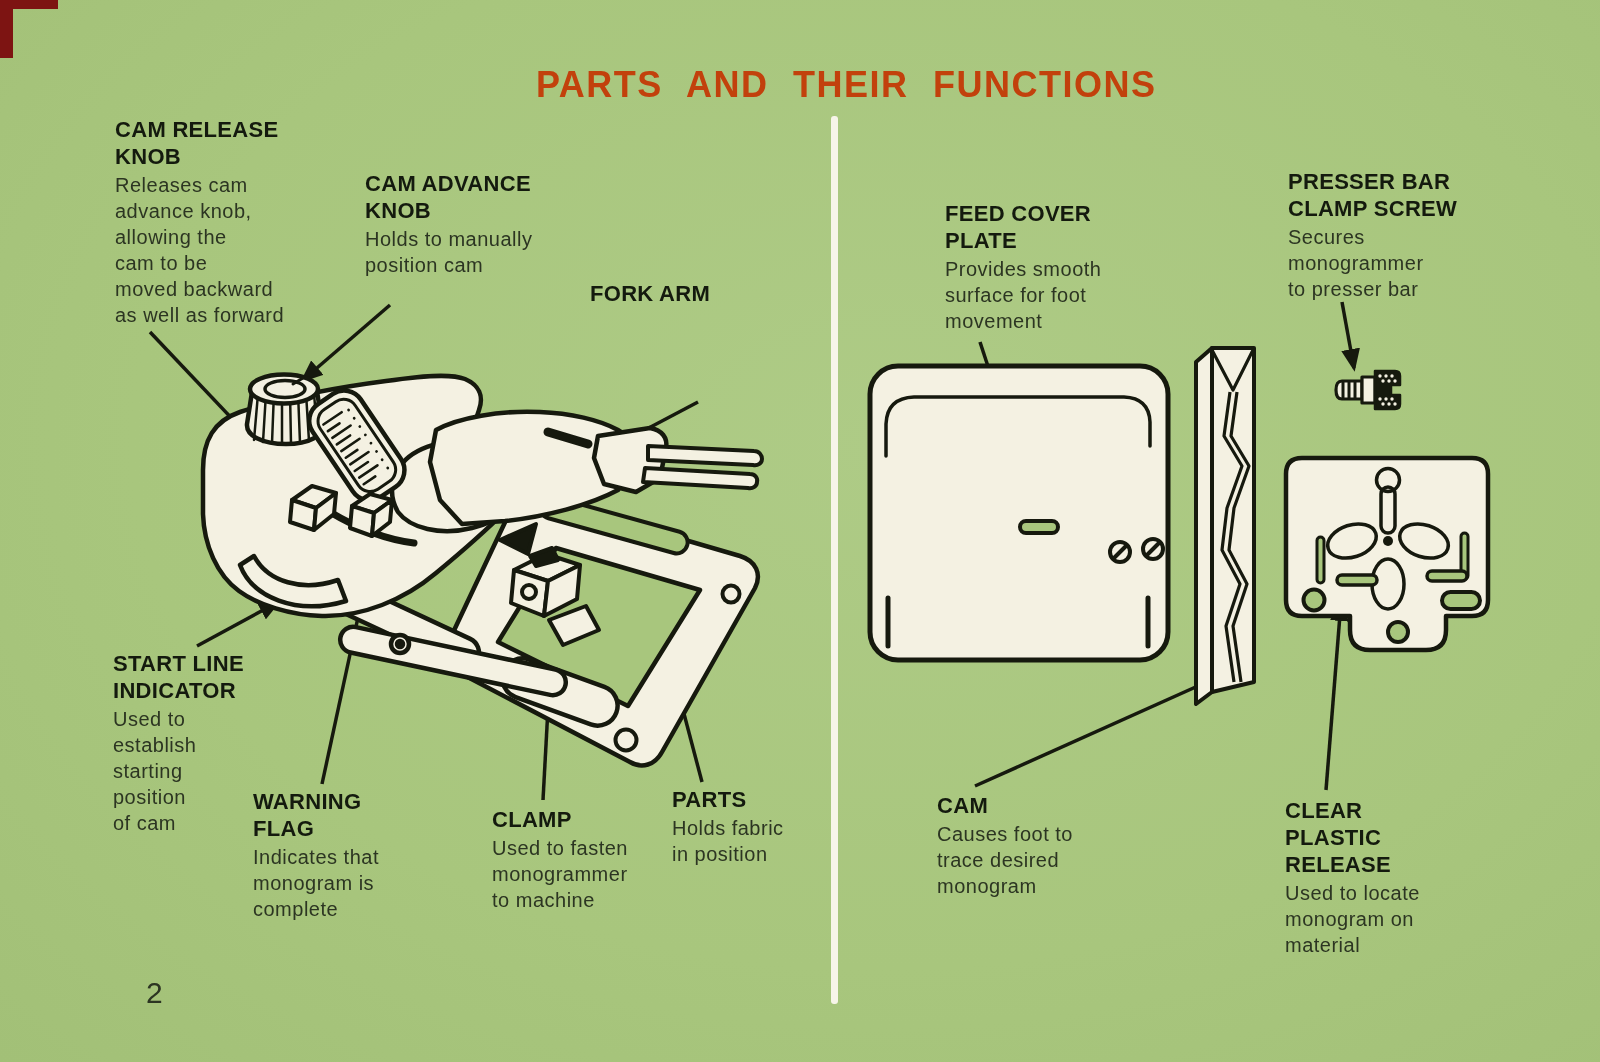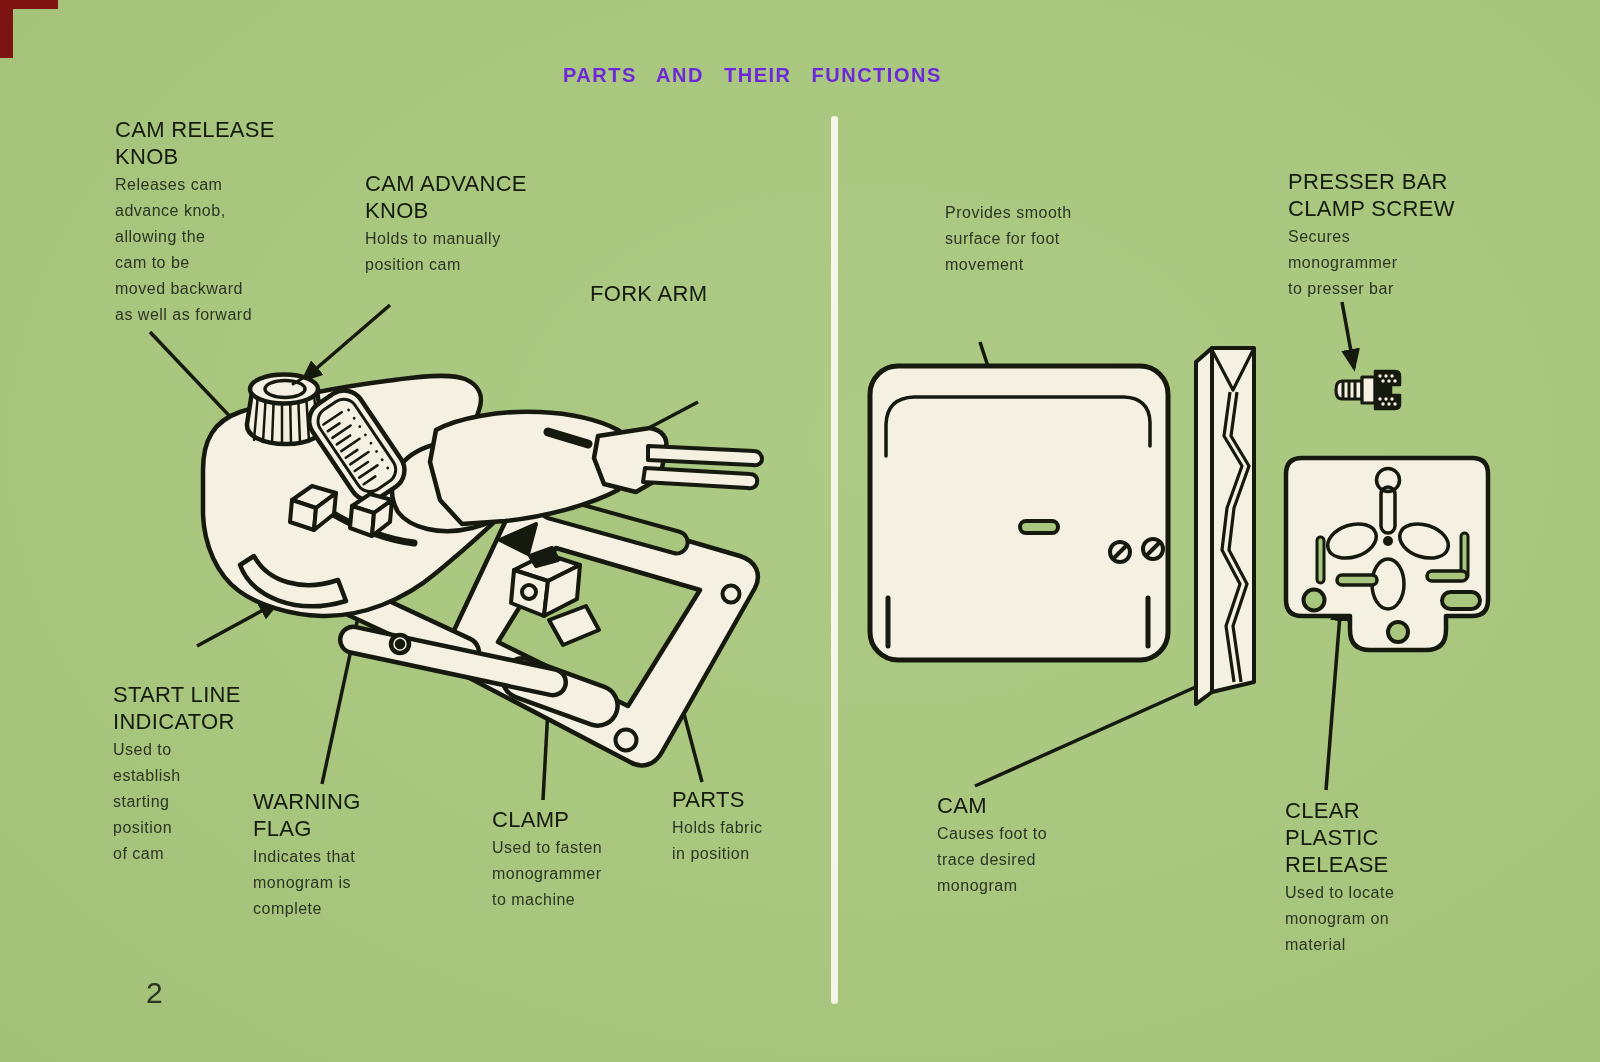--- a/index.html
+++ b/index.html
@@ -4,28 +4,28 @@
 <style>
   html,body{margin:0;padding:0;}
   body{
     width:1600px;height:1062px;position:relative;overflow:hidden;
     font-family:"Liberation Sans", sans-serif;
     background:radial-gradient(ellipse at 55% 42%, #aecb86 0%, #a8c67d 60%, #a2c077 100%);
   }
   .corner-red-v{position:absolute;left:0;top:0;width:13px;height:58px;background:#7d1412;}
   .corner-red-h{position:absolute;left:0;top:0;width:58px;height:9px;background:#7d1412;}
   .page-title{
-    position:absolute;left:563px;top:64px;
-    font-size:20px;font-weight:700;color:#6d28d9;
+    position:absolute;left:536px;top:64px;
+    font-size:36px;font-weight:700;color:#c2410c;
     letter-spacing:1.5px;word-spacing:13px;white-space:nowrap;
   }
   .divider{position:absolute;left:831px;top:116px;width:7px;height:888px;background:#f7f5e9;border-radius:3px;}
   .label{position:absolute;}
-  .lh{font-size:22px;line-height:27px;font-weight:400;color:#141a0e;letter-spacing:0.3px;white-space:pre-line;margin:0 0 2px 0;}
-  .ld{font-size:16px;line-height:26px;font-weight:400;color:#2c3522;letter-spacing:0.5px;white-space:pre-line;}
+  .lh{font-size:22px;line-height:27px;font-weight:700;color:#141a0e;letter-spacing:0.3px;white-space:pre-line;margin:0 0 2px 0;}
+  .ld{font-size:20px;line-height:26px;font-weight:400;color:#2c3522;letter-spacing:0.5px;white-space:pre-line;}
   .page-number{position:absolute;left:146px;top:976px;font-size:30px;color:#2c3522;}
   svg.art{position:absolute;left:0;top:0;}
 </style>
 </head>
 <body>
 
 <div class="corner-red-v"></div>
 <div class="corner-red-h"></div>
 
 <div class="page-title">PARTS AND THEIR FUNCTIONS</div>
@@ -234,34 +234,36 @@
 KNOB</div>
   <div class="ld">Holds to manually
 position cam</div>
 </div>
 
 <div class="label" style="left:590px;top:280px">
   <div class="lh">FORK ARM</div>
 </div>
 
 <div class="label" style="left:945px;top:200px">
+  <div class="lh">FEED COVER
+PLATE</div>
   <div class="ld">Provides smooth
 surface for foot
 movement</div>
 </div>
 
 <div class="label" style="left:1288px;top:168px">
   <div class="lh">PRESSER BAR
 CLAMP SCREW</div>
   <div class="ld">Secures
 monogrammer
 to presser bar</div>
 </div>
 
-<div class="label" style="left:113px;top:681px">
+<div class="label" style="left:113px;top:650px">
   <div class="lh">START LINE
 INDICATOR</div>
   <div class="ld">Used to
 establish
 starting
 position
 of cam</div>
 </div>
 
 <div class="label" style="left:253px;top:788px">

